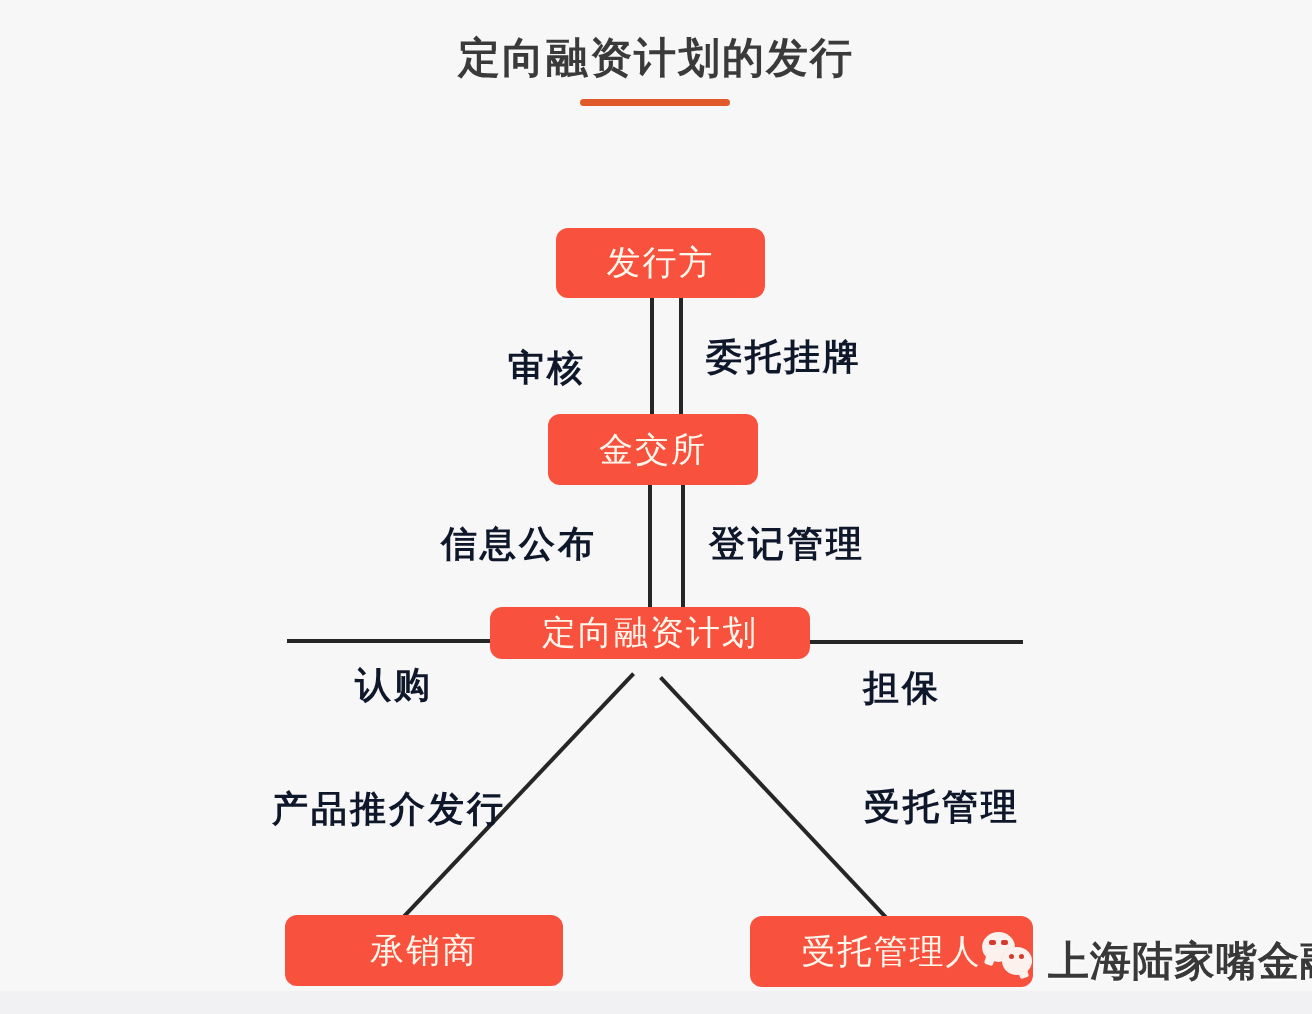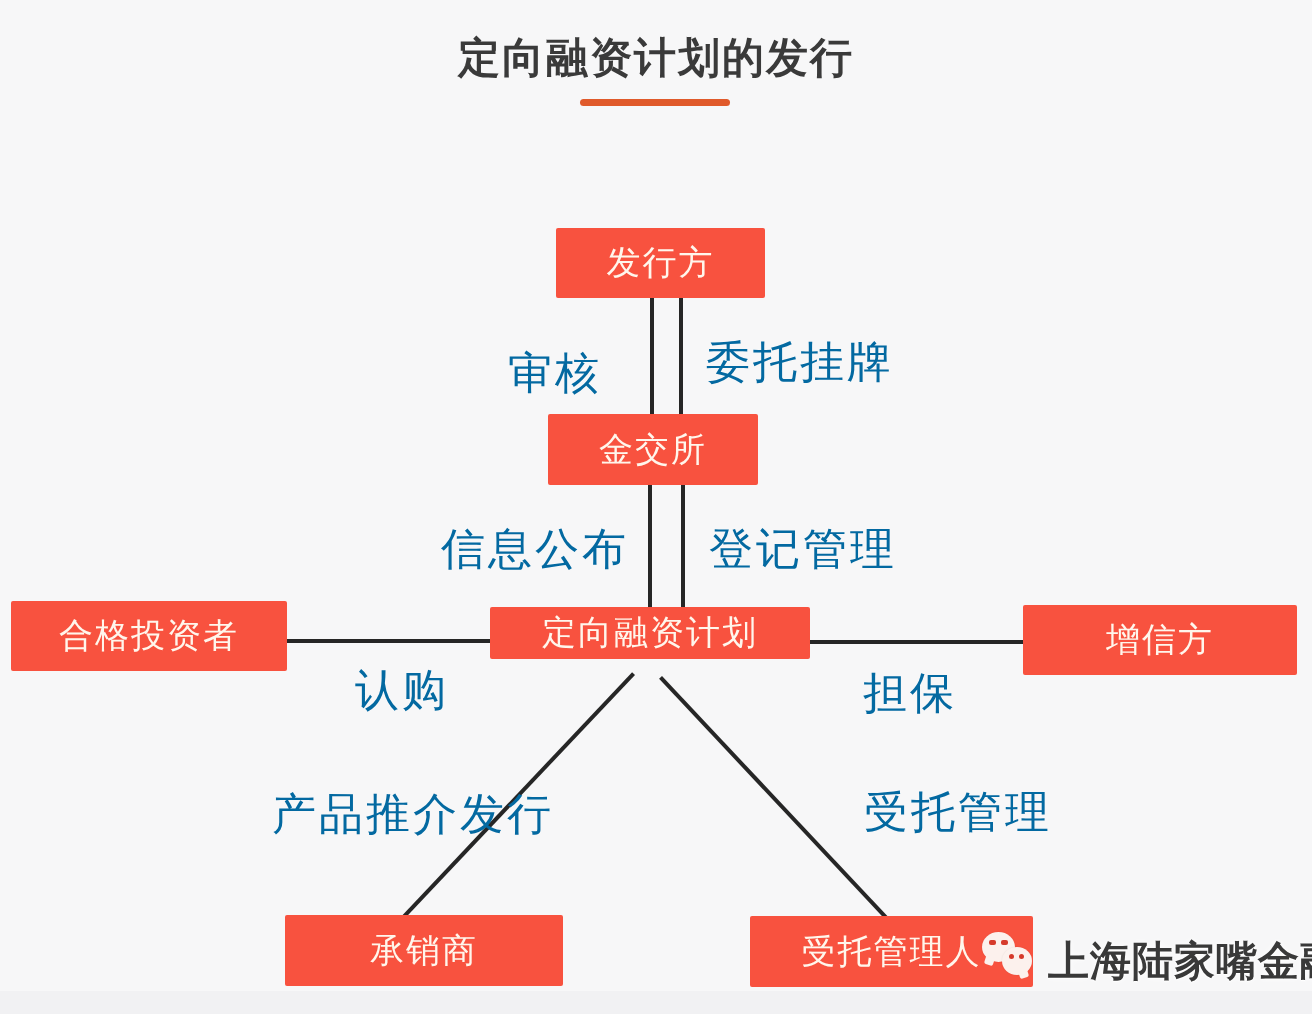--- a/index.html
+++ b/index.html
@@ -23,32 +23,33 @@
   .title-underline{
     position:absolute;left:580px;top:99px;width:150px;height:7px;
     background:#e05a2b;border-radius:4px;
   }
   
   .node{
     position:absolute;
     background:#f8523f;color:#fff6ec;
     display:flex;align-items:center;justify-content:center;
     font-size:34px;font-weight:500;letter-spacing:2px;
-    border-radius:2px;
+    border-radius:12px;
   }
   
   .line{
     position:absolute;background:#262626;
   }
   .diag{transform-origin:0 0;}
   
   .edge-label{
     position:absolute;
-    font-size:44px;color:#0369a1;letter-spacing:3px;
+    font-size:36px;color:#0f172a;letter-spacing:3px;
     white-space:nowrap;
+    font-weight:bold;
   }
   
   .wx{position:absolute;left:982px;top:929px;width:58px;height:58px;}
   .wx-b{position:absolute;background:#fcf1ed;border-radius:50%;box-shadow:0 0 2px rgba(0,0,0,.08);}
   .wx-big{left:0;top:3px;width:33px;height:30px;}
   .wx-small{left:20px;top:18px;width:30px;height:28px;}
   .wx-tail{position:absolute;width:9px;height:9px;background:#fcf1ed;border-radius:2px;transform:rotate(18deg);bottom:-3px;left:3px;}
   .wx-eye{position:absolute;width:7px;height:5px;background:#d63a2b;border-radius:2px;}
   .wx-eye-s{width:5px;height:5px;border-radius:50%;}
   .watermark-text{
@@ -84,22 +85,20 @@
   <div class="edge-label" style="left:709px;top:520px;">登记管理</div>
   <div class="edge-label" style="left:441px;top:520px;">信息公布</div>
   <div class="edge-label" style="left:355px;top:661px;">认购</div>
   <div class="edge-label" style="left:863px;top:664px;">担保</div>
   <div class="edge-label" style="left:272px;top:785px;">产品推介发行</div>
   <div class="edge-label" style="left:864px;top:783px;">受托管理</div>
 
   <div class="node" style="left:556px;top:228px;width:209px;height:70px;">发行方</div>
   <div class="node" style="left:548px;top:414px;width:210px;height:71px;">金交所</div>
   <div class="node" style="left:490px;top:607px;width:320px;height:52px;">定向融资计划</div>
-  <div class="node" style="left:11px;top:601px;width:276px;height:70px;">合格投资者</div>
-  <div class="node" style="left:1023px;top:605px;width:274px;height:70px;">增信方</div>
   <div class="node" style="left:285px;top:915px;width:278px;height:71px;">承销商</div>
   <div class="node" style="left:750px;top:916px;width:283px;height:71px;">受托管理人</div>
 
   <div class="wx">
     <div class="wx-b wx-big">
       <span class="wx-eye" style="left:7px;top:8px;"></span>
       <span class="wx-eye" style="left:19px;top:8px;"></span>
       <span class="wx-tail"></span>
     </div>
     <div class="wx-b wx-small">

